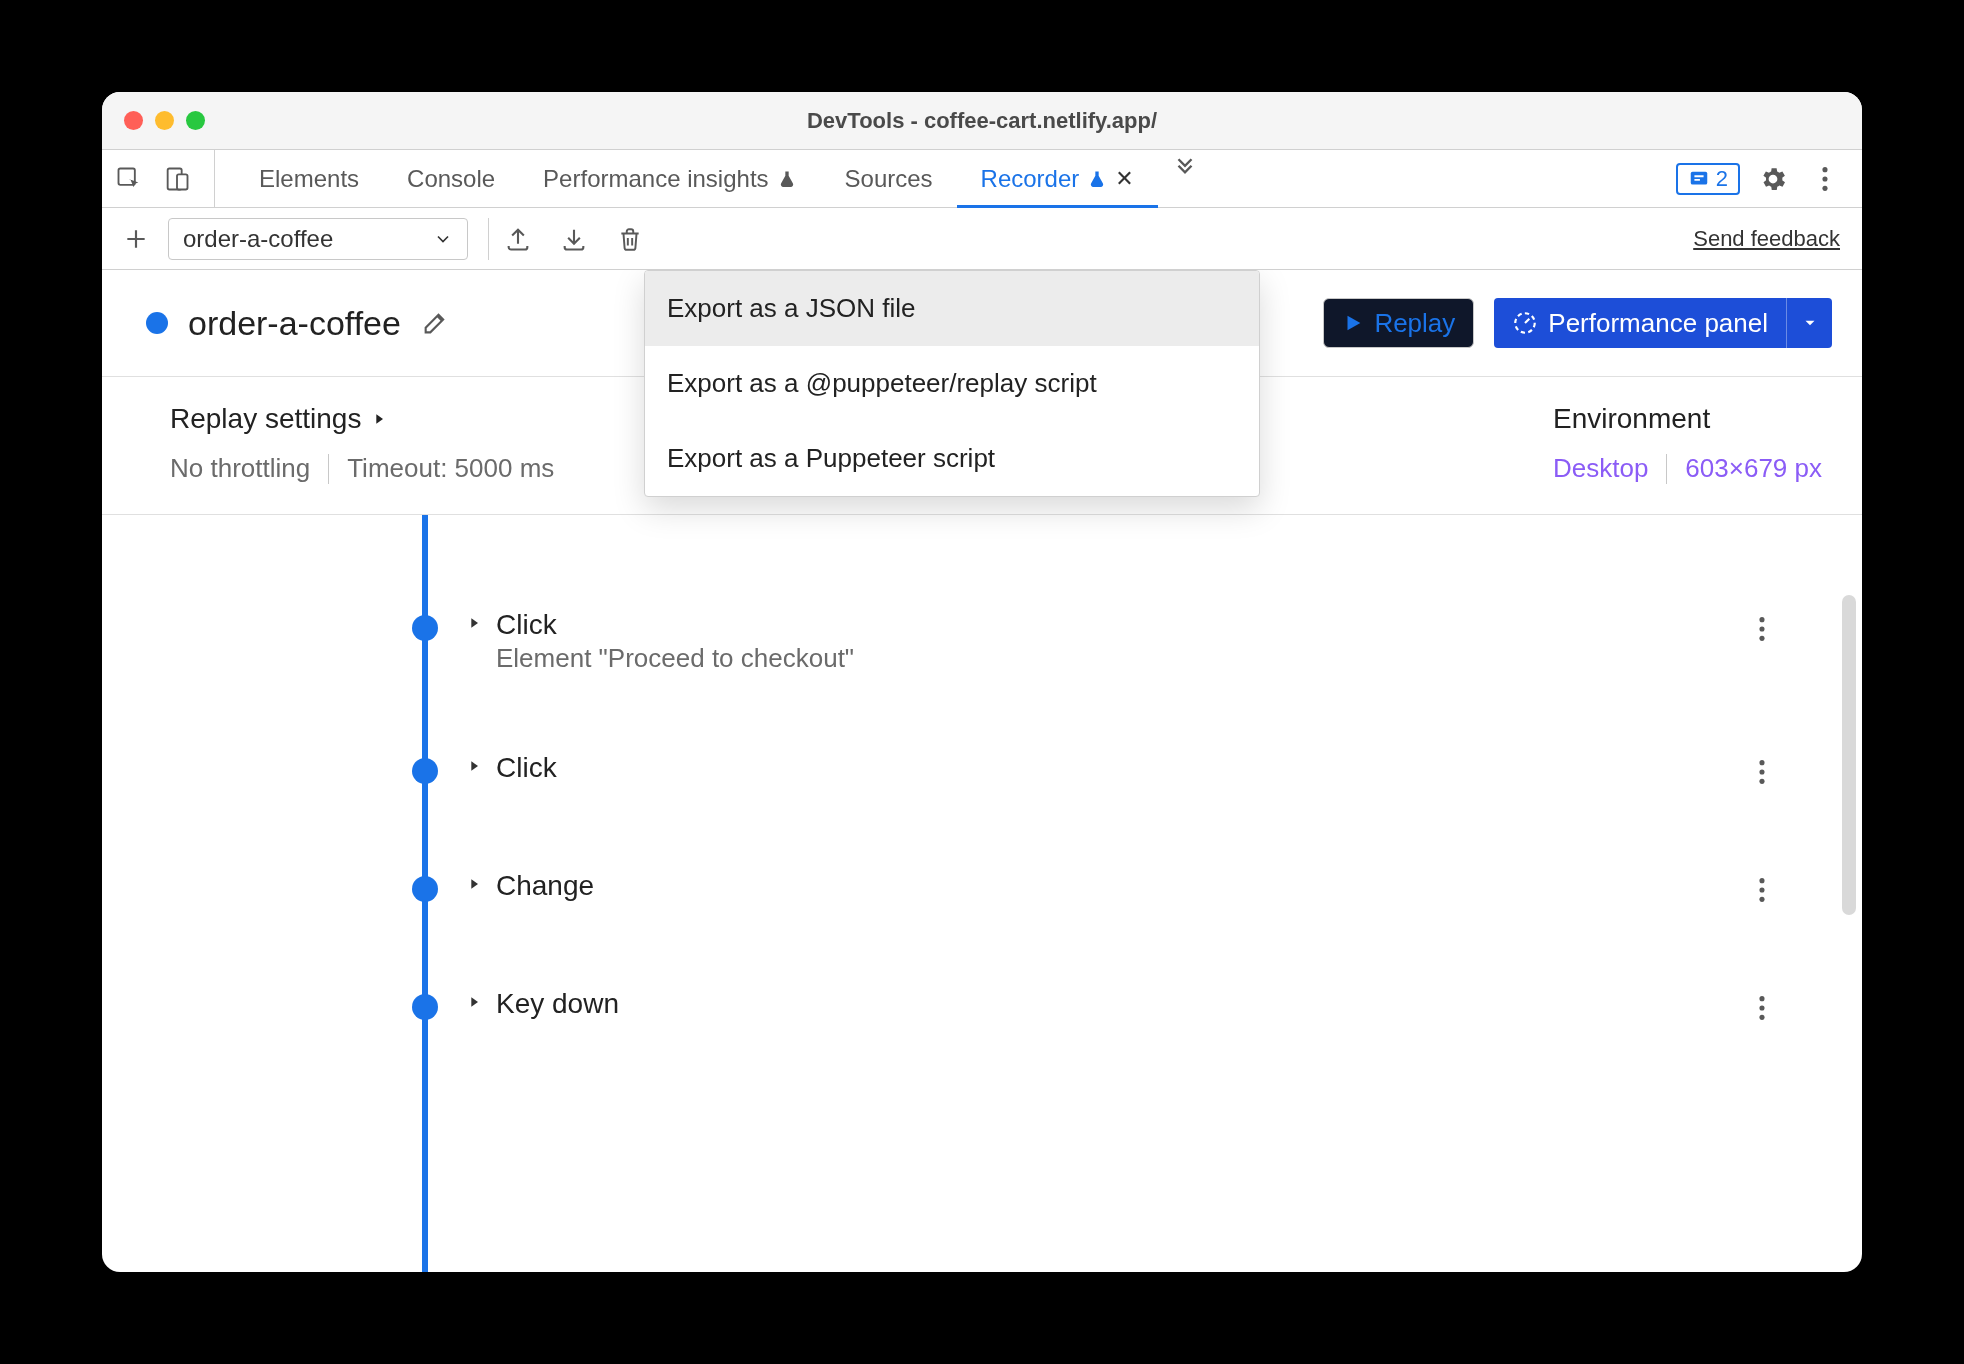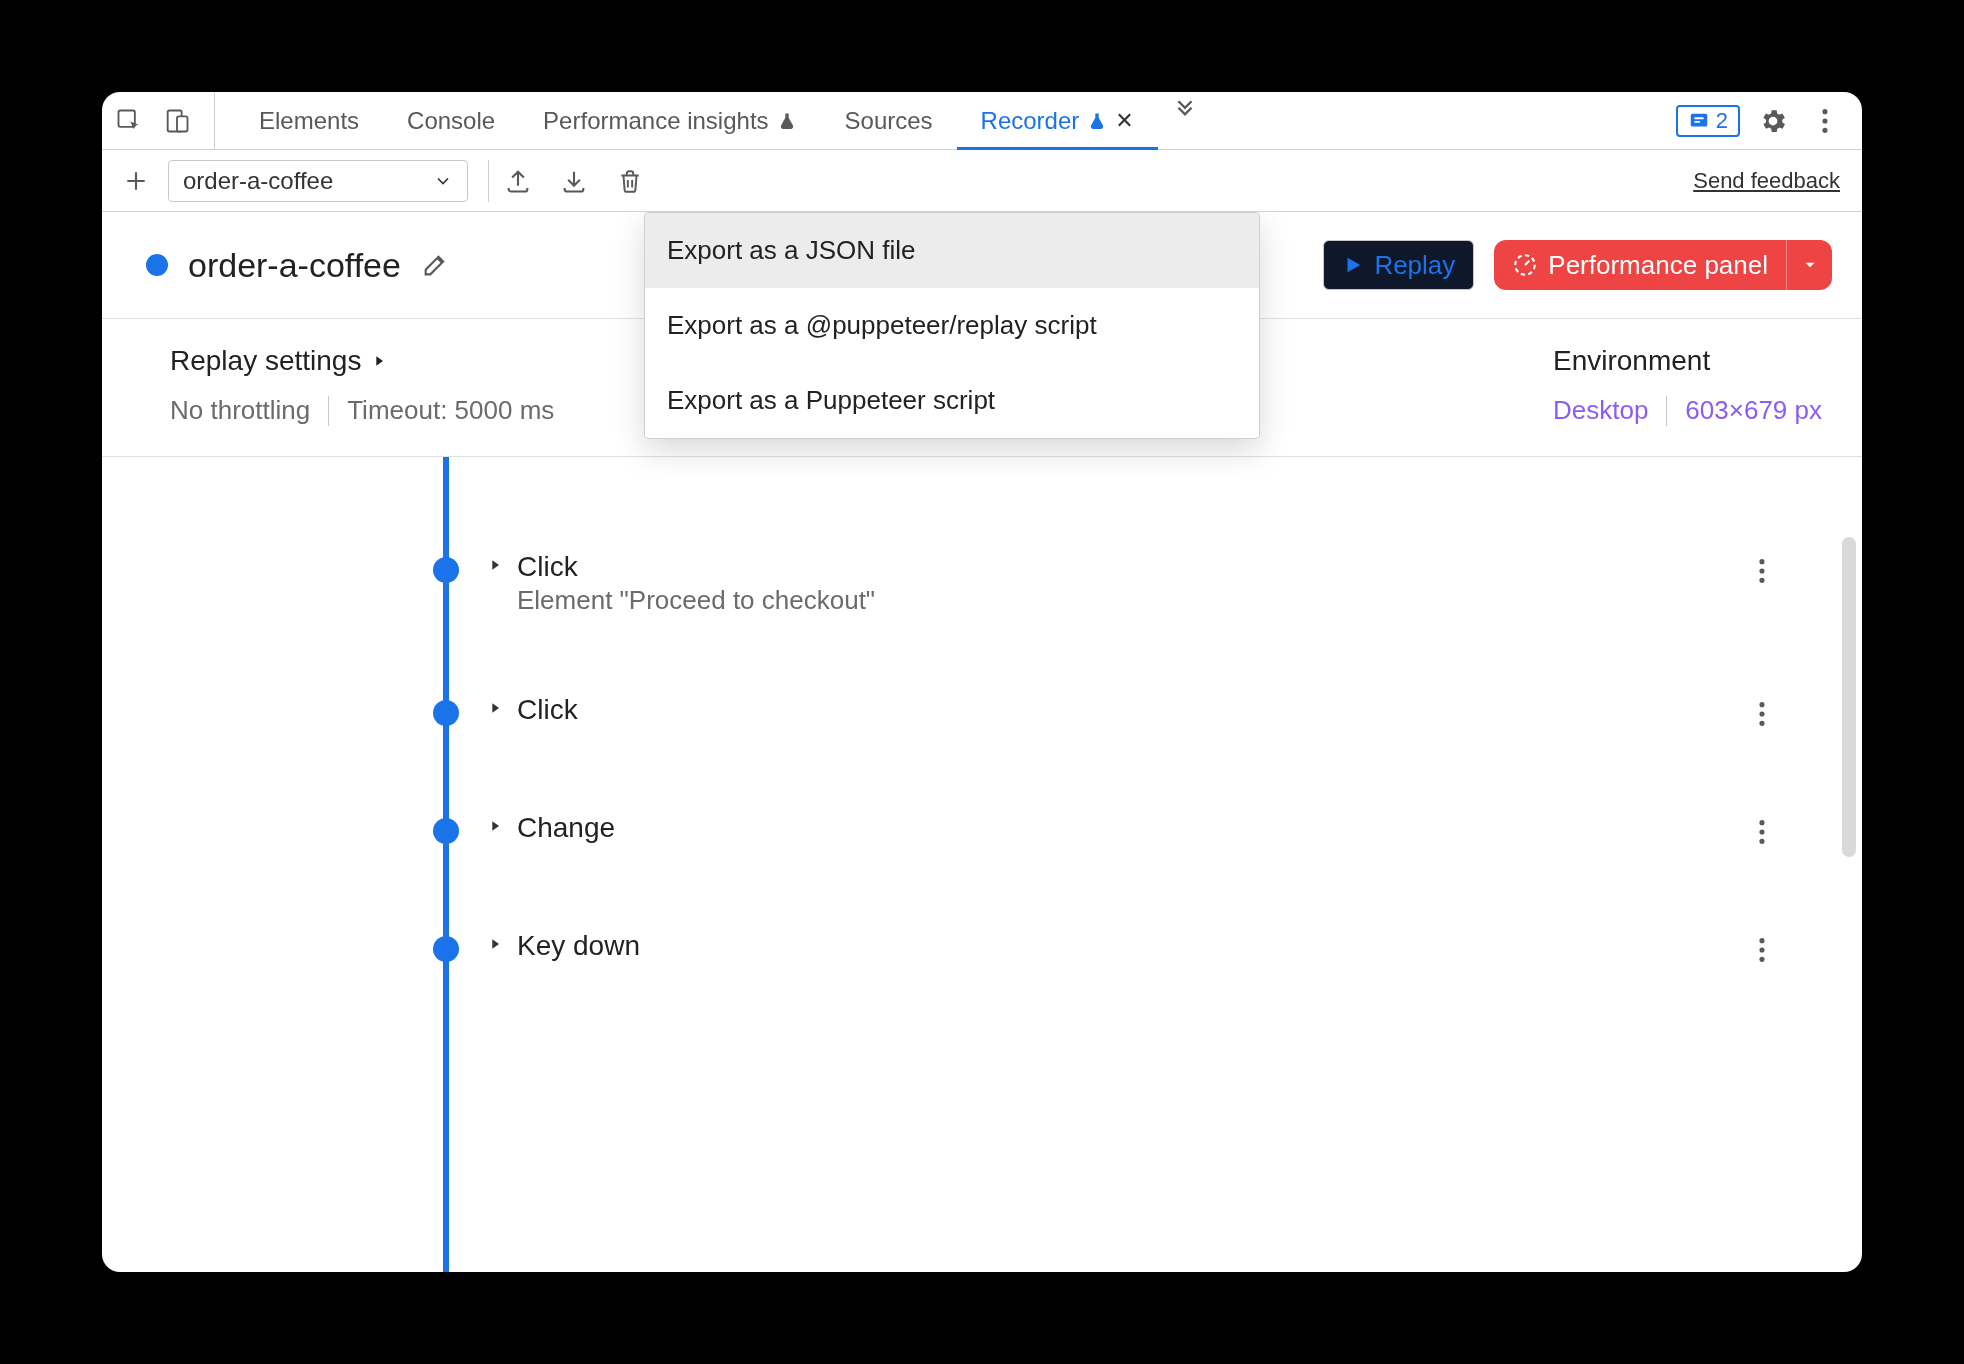--- a/index.html
+++ b/index.html
@@ -202,22 +202,22 @@
     gap: 10px;
     color: #1a73e8;
     font-size: 26px;
     font-weight: 500;
     cursor: pointer;
     background: #0f172a;
   }
   .perf-btn {
     display: flex;
     align-items: center;
-    background: #ef4444;
-    border-radius: 12px;
+    background: #1d4ed8;
+    border-radius: 4px;
     overflow: hidden;
     height: 50px;
     cursor: pointer;
   }
   .perf-btn-main {
     display: flex;
     align-items: center;
     gap: 10px;
     padding: 0 18px;
     color: #fff;
@@ -262,22 +262,21 @@
     width: 1px; height: 30px; background: #c8c8c8;
   }
   .settings-right { text-align: left; }
   .env-title { font-size: 28px; color: #222; margin-bottom: 18px; }
   .env-values { font-size: 26px; color: #8b5cf6; display:flex; gap:18px; align-items:center;}
   
   .timeline-wrap {
     flex: 1;
     position: relative;
     overflow: hidden;
-    padding-left: 13px;
-    margin-left: 12px;
+    padding-left: 4px;
   }
   .timeline-scroll {
     position: absolute;
     top: 0; bottom: 0;
     right: 6px;
     width: 14px;
     background: #d9d9d9;
     border-radius: 7px;
   }
   .timeline {
@@ -349,20 +348,28 @@
   
   .flask {
     width: 20px; height: 20px;
   }
 </style>
 </head>
 <body>
 
 <div class="window">
 
+  <div class="titlebar">
+    <div class="traffic-lights">
+      <div class="traffic-light tl-close"></div>
+      <div class="traffic-light tl-min"></div>
+      <div class="traffic-light tl-max"></div>
+    </div>
+    <div class="titlebar-title">DevTools - coffee-cart.netlify.app/</div>
+  </div>
 
   <div class="tabbar">
     <div class="tabbar-left">
       <div class="icon-btn">
         <svg width="28" height="28" viewBox="0 0 24 24" fill="none" stroke="currentColor" stroke-width="1.6">
             <rect x="3" y="3" width="14" height="14" rx="1.5"></rect>
             <path d="M12 12 l8 3 -3 1 -1 3 -3 -7z" fill="currentColor" stroke="none"></path>
           </svg>
       </div>
       <div class="icon-btn">

